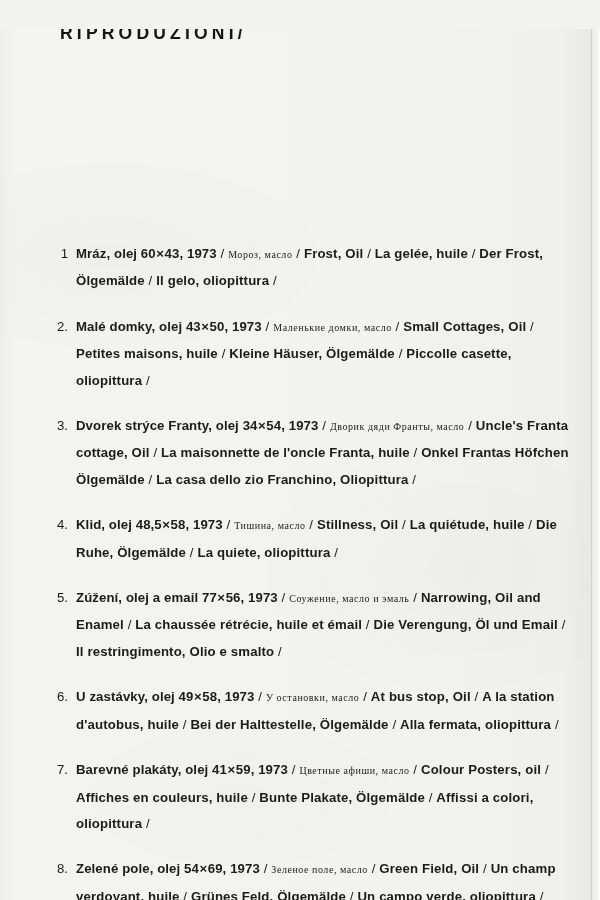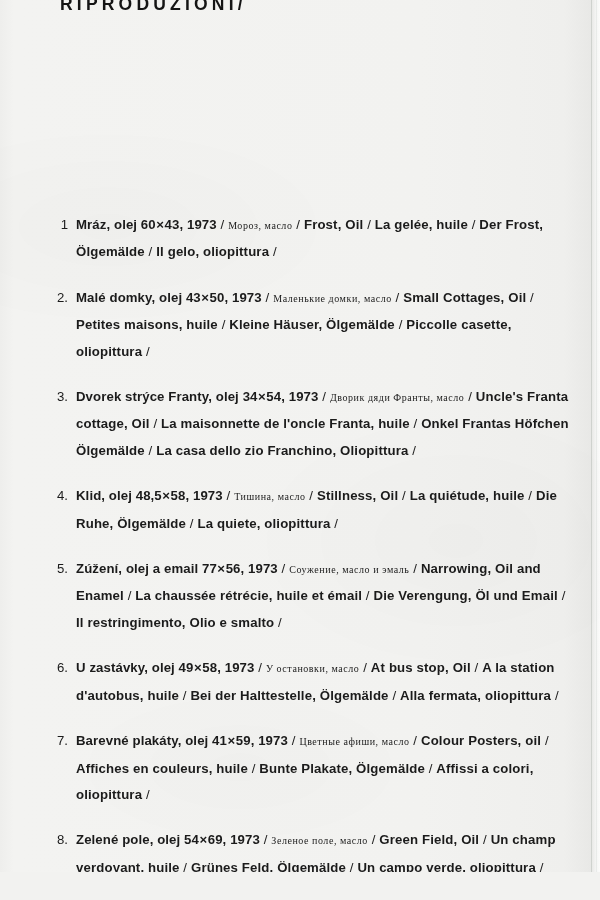--- a/index.html
+++ b/index.html
@@ -25,20 +25,21 @@
     background:
       linear-gradient(90deg,
         #eeeeec 0px,
         #f3f3f1 14px,
         #f2f2f0 70%,
         #efefed 94%,
         #e8e8e6 98.6%,
         #f6f6f5 99.4%,
         #fbfbfa 100%);
     overflow: hidden;
+    margin-top: 29px;
   }
 
   
   .page::before {
     content: "";
     position: absolute;
     inset: 0;
     pointer-events: none;
     background:
       radial-gradient(ellipse 340px 150px at 18% 26%, rgba(0,0,0,0.016), rgba(0,0,0,0) 70%),

